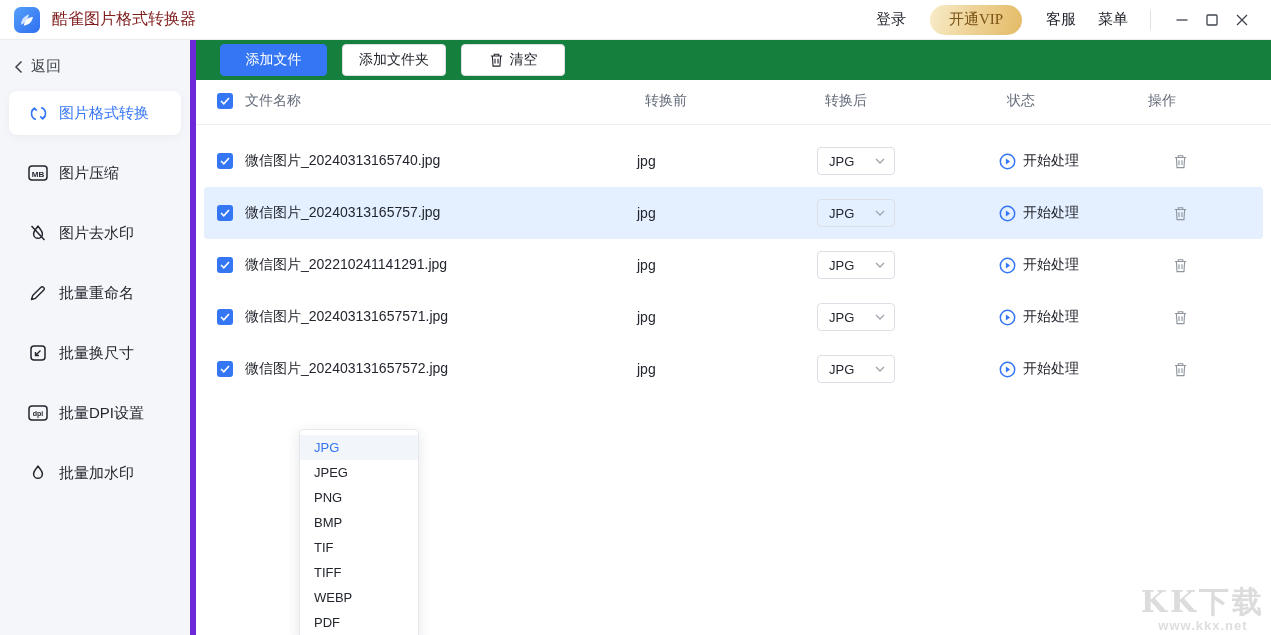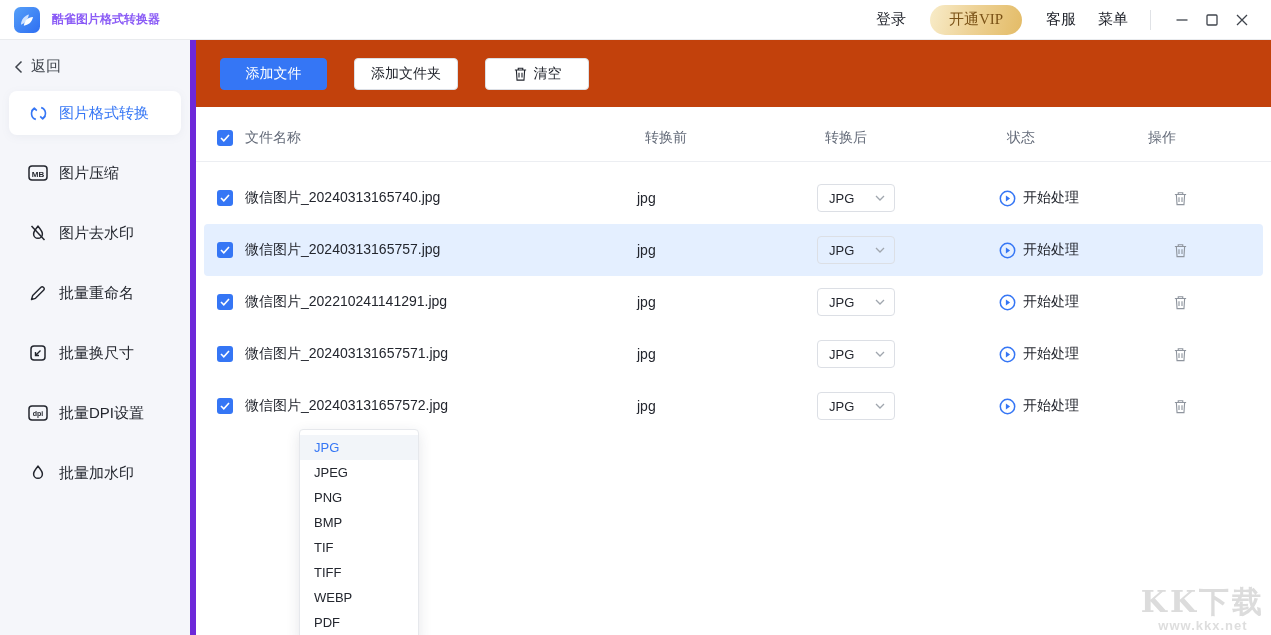--- a/index.html
+++ b/index.html
@@ -3,21 +3,21 @@
 <meta charset="utf-8">
 <style>
   * { margin:0; padding:0; box-sizing:border-box; }
   html,body { width:1271px; height:635px; overflow:hidden; }
   body { font-family:"Liberation Sans","DejaVu Sans",sans-serif; background:#fff; position:relative; }
 
   
   .titlebar { position:absolute; left:0; top:0; width:1271px; height:40px; background:#fff;
     border-bottom:1px solid #e9ebee; display:flex; align-items:center; padding:0 14px 0 14px; z-index:30; }
   .logo { width:26px; height:26px; margin-right:12px; flex:0 0 auto; }
-  .app-title { font-size:12px; font-weight:bold; color:#8b5cf6; }
+  .app-title { font-size:16px; font-weight:normal; color:#7f1d1d; }
   .titlebar-right { margin-left:auto; display:flex; align-items:center; }
   .tb-link { font-size:15px; color:#23262e; cursor:pointer; }
   .login-link { margin-right:24px; }
   .vip-btn { width:92px; height:30px; border-radius:15px; border:none; cursor:pointer;
     background:linear-gradient(105deg,#f8ecc9 0%,#eed398 45%,#e3bb66 100%);
     color:#7b5216; font-size:15px; font-family:Liberation Serif, serif; margin-right:24px; }
   .support-link { margin-right:22px; }
   .menu-link { margin-right:22px; }
   .tb-divider { width:1px; height:20px; background:#e0e2e6; margin-right:16px; }
   .win-btn { width:30px; height:30px; display:flex; align-items:center; justify-content:center;
@@ -28,27 +28,27 @@
     background:#f5f6fa; border-right:6px solid #6d28d9; z-index:5; }
   .back-row { display:flex; align-items:center; gap:8px; margin:17px 0 15px 14px;
     font-size:15px; color:#3f444c; cursor:pointer; }
   .nav-item { height:44px; margin:0 9px 16px 9px; border-radius:8px; display:flex;
     align-items:center; padding-left:19px; gap:11px; font-size:15px; color:#23262e; cursor:pointer; }
   .nav-item.active { background:#fff; color:#3576f5; box-shadow:0 2px 8px rgba(120,130,150,.08); }
   .nav-ic { width:20px; height:20px; display:flex; align-items:center; justify-content:center; flex:0 0 auto; }
 
   
   .main { position:absolute; left:196px; top:40px; width:1075px; height:595px; background:#fff; }
-  .toolbar { height:67px; background:#c2410c; display:flex; align-items:center; padding-left:24px; gap:27px; }
+  .toolbar { height:40px; background:#15803d; display:flex; align-items:center; padding-left:24px; gap:15px; }
   .btn { height:32px; border-radius:4px; font-size:14px; font-family:inherit; cursor:pointer;
     display:inline-flex; align-items:center; justify-content:center; gap:6px; }
   .btn-primary { width:107px; background:#3576f5; border:1px solid #3576f5; color:#fff; }
   .btn-plain { width:104px; background:#fff; border:1px solid #dcdfe5; color:#23262e; }
 
-  .table-header { display:flex; align-items:center; margin-top:22px; padding:0 0 14px 21px;
+  .table-header { display:flex; align-items:center; margin-top:12px; padding:0 0 14px 21px;
     border-bottom:1px solid #eceef2; font-size:14px; color:#646b79; }
   .rows { padding-top:10px; }
   .row { display:flex; align-items:center; height:52px; margin:0 8px; padding-left:13px;
     border-radius:4px; font-size:14px; color:#23262e; }
   .row.highlight { background:#e4efff; }
 
   .col-name { flex:1; display:flex; align-items:center; gap:12px; min-width:0; }
   .col-before { width:180px; }
   .col-after { width:182px; }
   .col-status { width:141px; display:flex; align-items:center; gap:7px; }

